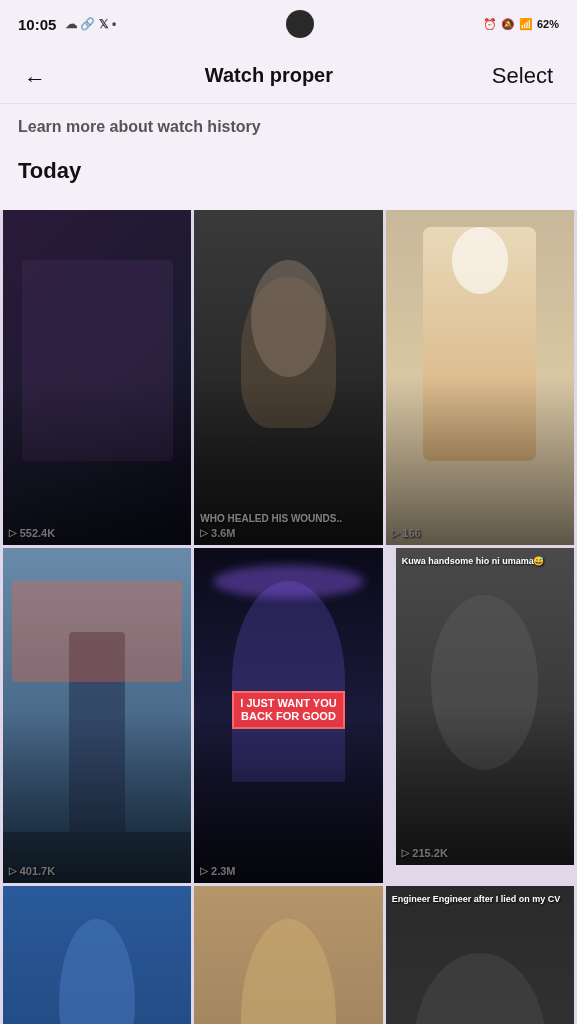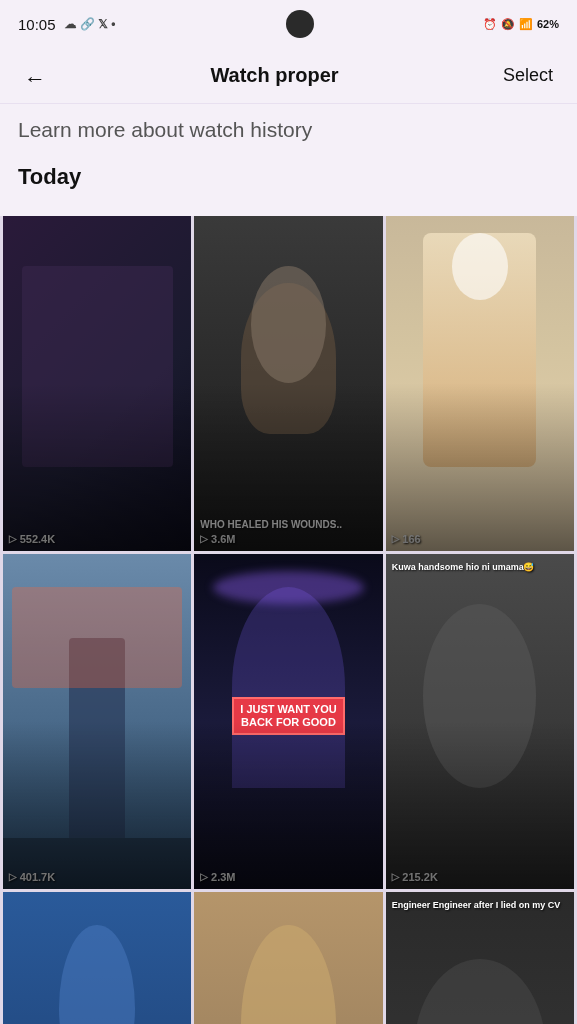--- a/index.html
+++ b/index.html
@@ -34,21 +34,21 @@
     }
 
     .status-left {
       display: flex;
       align-items: center;
       gap: 5px;
     }
 
     .status-time {
       font-size: 15px;
-      font-weight: 400;
+      font-weight: 700;
       color: #111;
     }
 
     .status-right {
       display: flex;
       align-items: center;
       gap: 4px;
       font-size: 11px;
       color: #111;
     }
@@ -74,36 +74,37 @@
 
     .nav-title {
       font-size: 20px;
       font-weight: 700;
       color: #111;
       flex: 1;
       text-align: center;
     }
 
     .select-btn {
-      font-size: 18px;
+      font-size: 22px;
       color: #111;
       cursor: pointer;
       padding: 8px;
       font-weight: 500;
     }
 
     
     .learn-more {
       padding: 14px 18px;
       background: #f5f0f8;
     }
 
     .learn-more-text {
       color: #555;
-      font-size: 21px;
+      font-size: 16px;
+      font-weight: bold;
     }
 
     
     .section-header {
       padding: 8px 18px 26px;
       background: #f5f0f8;
     }
 
     .section-title {
       font-size: 22px;
@@ -182,21 +183,21 @@
     .play-icon {
       font-size: 10px;
     }
 
     
     .vid-1 { background: linear-gradient(135deg, #1a1a2e 0%, #16213e 50%, #0f3460 100%); }
     .vid-2 { background: linear-gradient(135deg, #2c2c2c 0%, #1a1a1a 100%); }
     .vid-3 { background: linear-gradient(135deg, #8B7355 0%, #c9a96e 50%, #f5deb3 100%); }
     .vid-4 { background: linear-gradient(135deg, #1a2a4a 0%, #2a4a6a 50%, #3a6a8a 100%); }
     .vid-5 { background: linear-gradient(135deg, #0d0d1a 0%, #1a1a3a 50%, #2a2a5a 100%); }
-    .vid-6 { background: linear-gradient(135deg, #3a3a3a 0%, #2a2a2a 100%); }
+    .vid-6 { background: linear-gradient(135deg, #3a3a3a 0%, #2a2a2a 100%); margin-left: 10px; }
     .vid-7 { background: linear-gradient(135deg, #1a3a6a 0%, #2a5a9a 100%); }
     .vid-8 { background: linear-gradient(135deg, #8B4513 0%, #D2691E 50%, #F4A460 100%); }
     .vid-9 { background: linear-gradient(135deg, #2a2a2a 0%, #3a3a3a 100%); }
 
     .highlight-box {
       background: #e63946;
       border: 2px solid #ff6b6b;
       padding: 4px 6px;
       display: inline-block;
       font-size: 11px;

